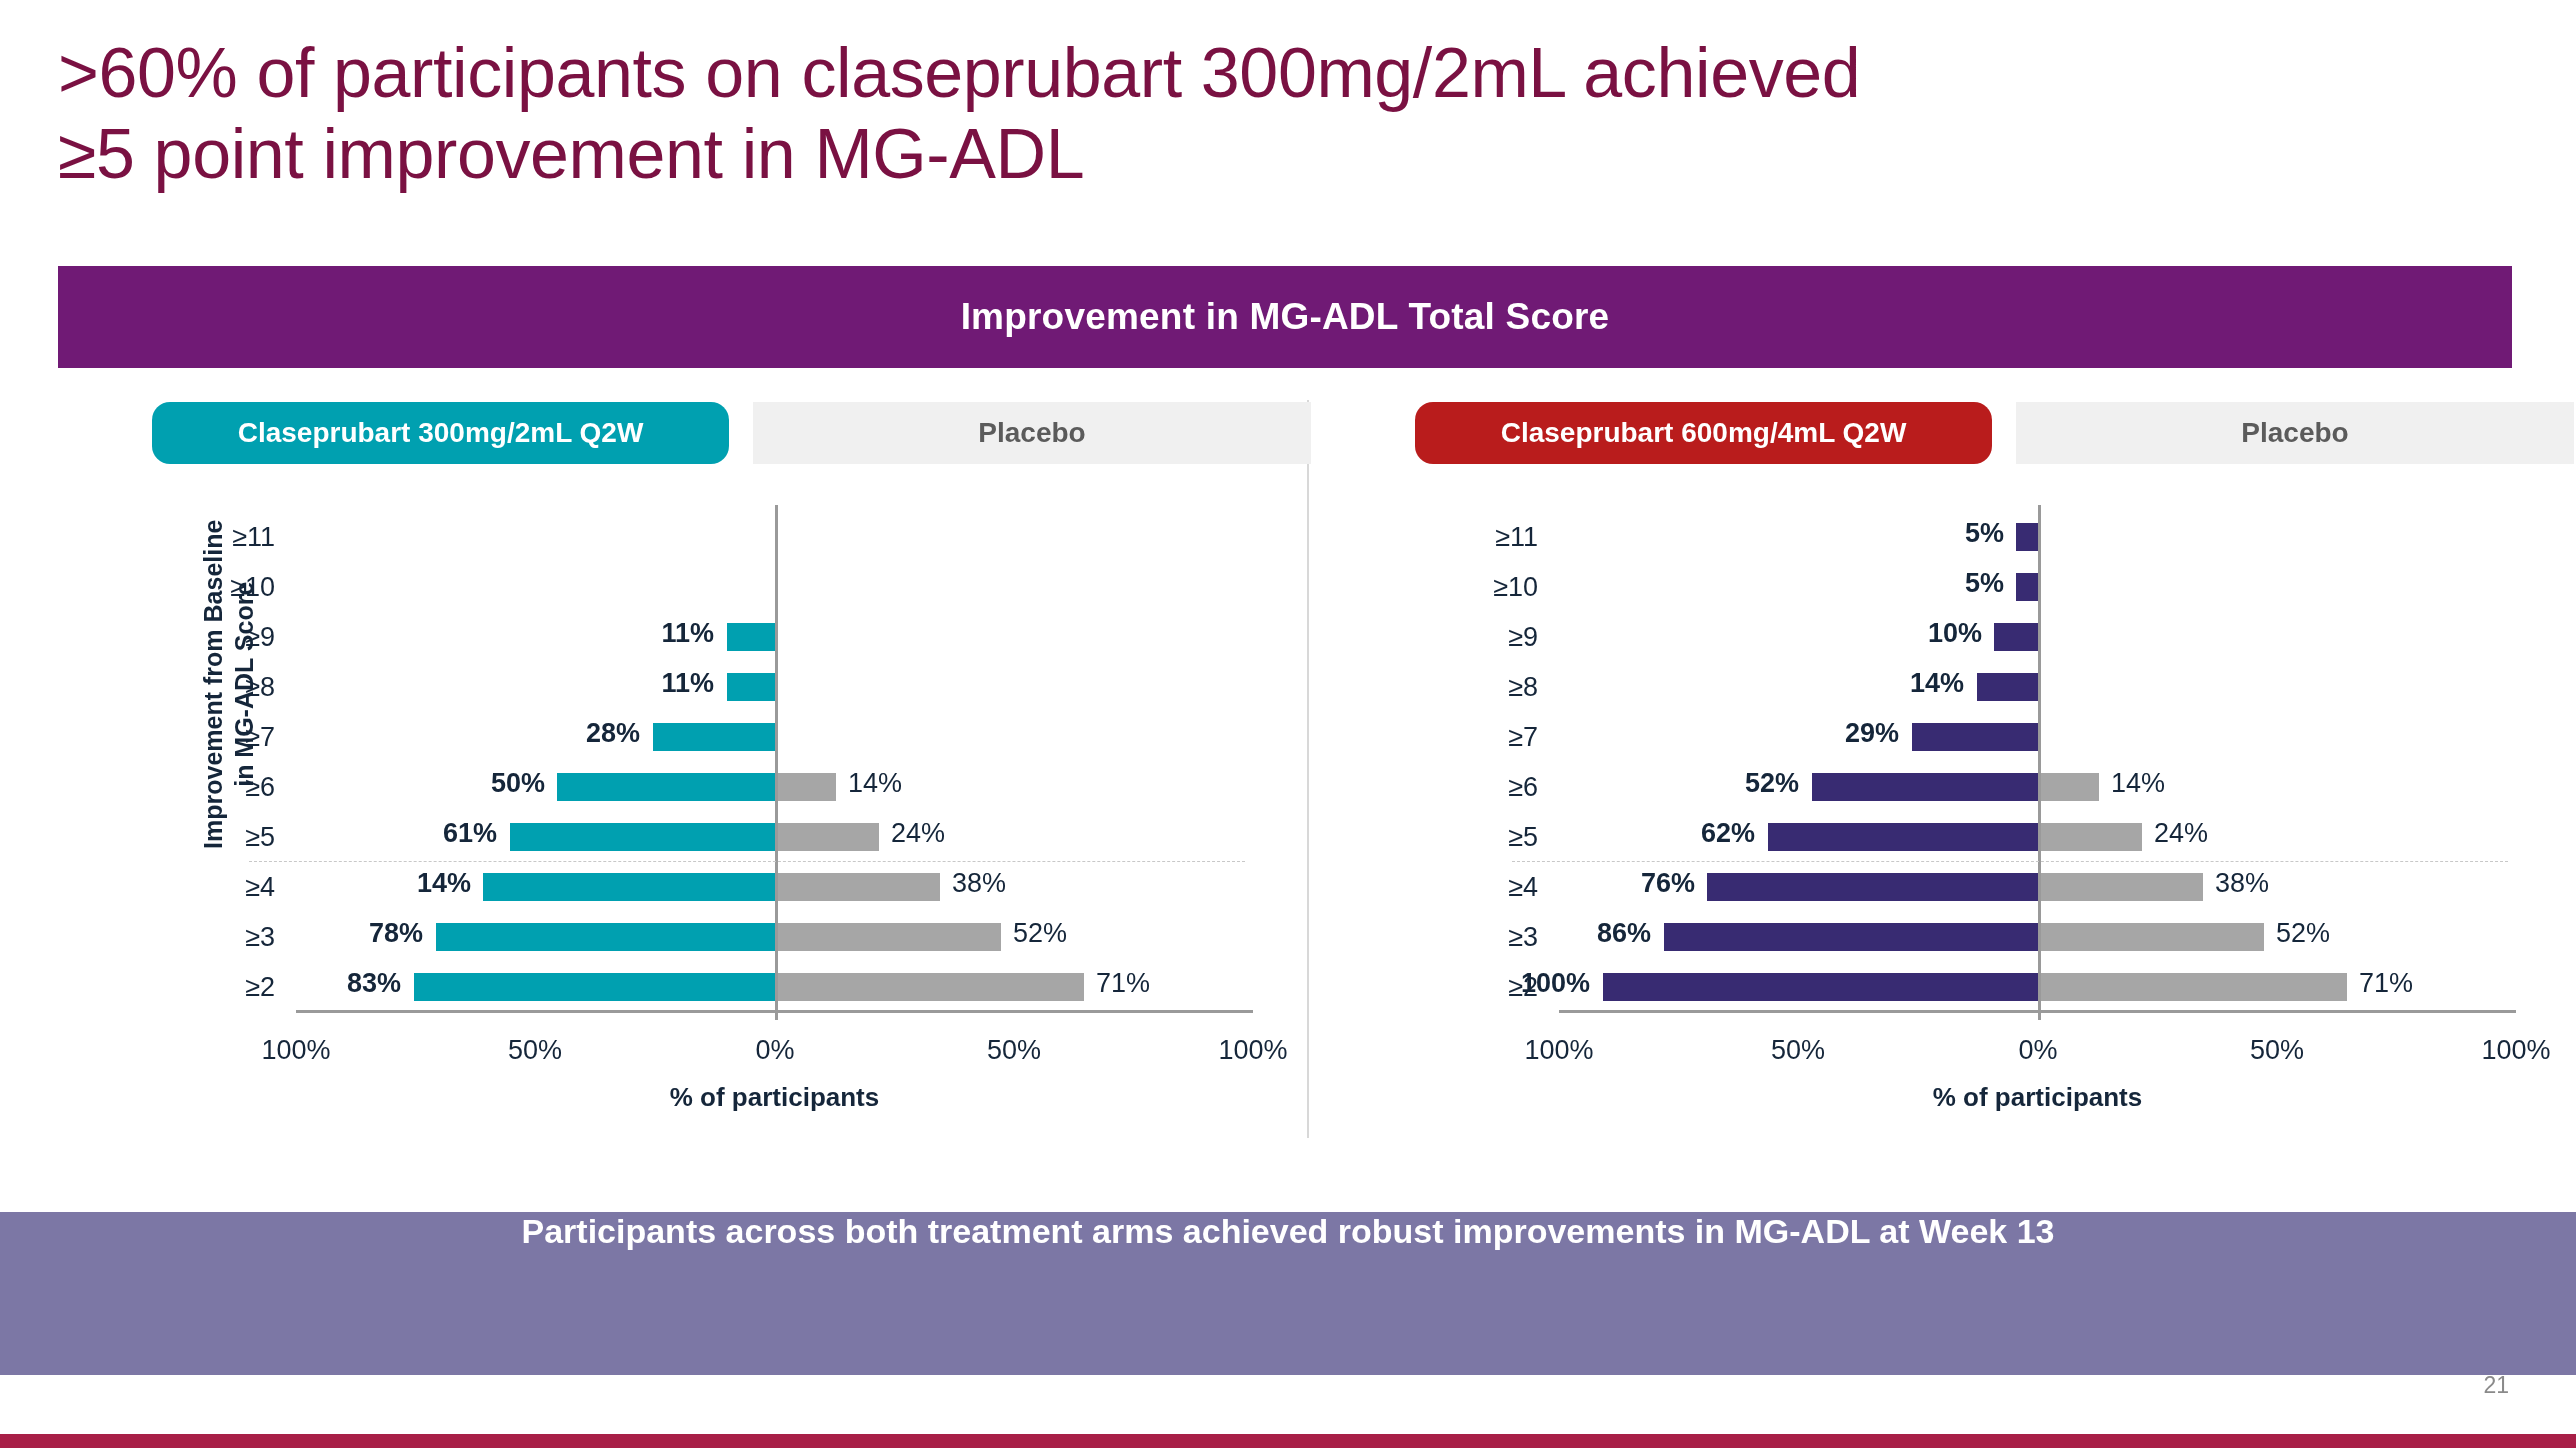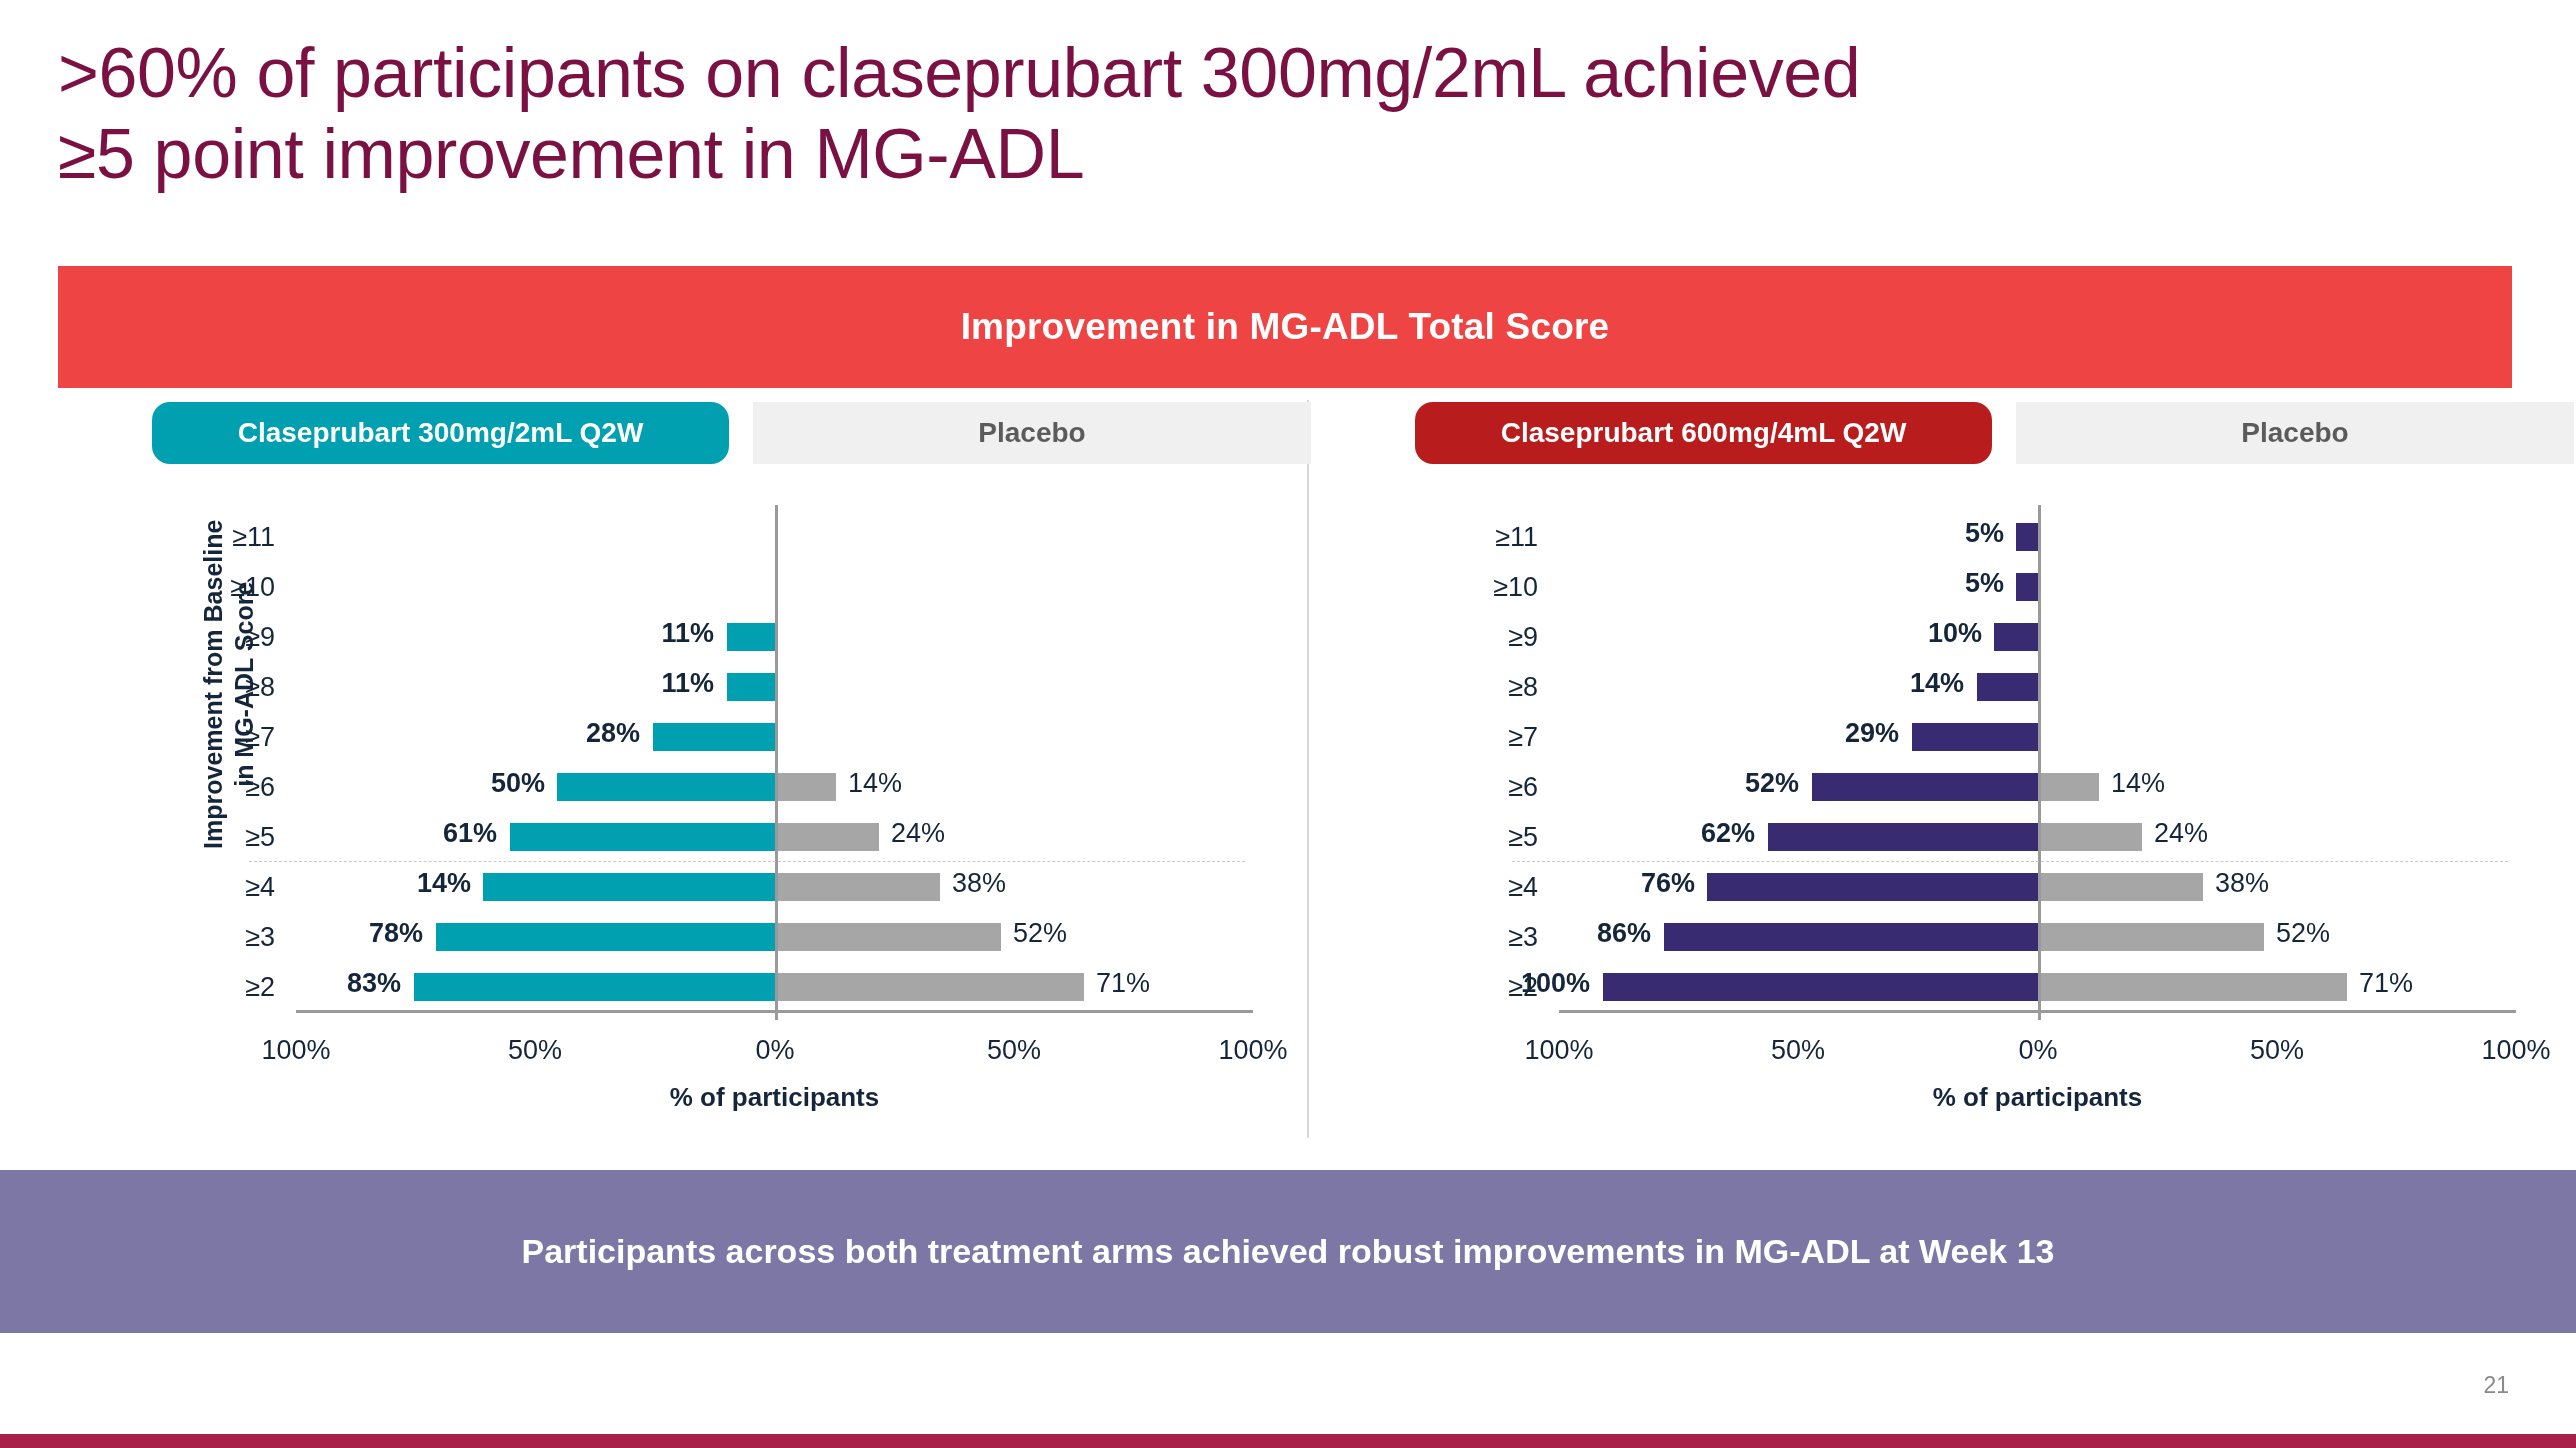--- a/index.html
+++ b/index.html
@@ -13,22 +13,22 @@
   
   .title{
     position:absolute;left:58px;top:33px;width:2473px;
     font-size:70px;font-weight:normal;line-height:1.16;
     color:#7A1142;letter-spacing:-0.4px;
   }
   .title .l2{display:block;}
 
   
   .banner{
-    position:absolute;left:58px;top:266px;width:2454px;height:122px;
-    background:#ef4444;display:flex;align-items:center;justify-content:center;
+    position:absolute;left:58px;top:266px;width:2454px;height:102px;
+    background:#701a75;display:flex;align-items:center;justify-content:center;
   }
   .banner-text{
     color:#ffffff;font-size:37px;font-weight:bold;letter-spacing:0.2px;
   }
 
   
   .panels{position:absolute;left:0;top:395px;width:2576px;height:738px;}
   .panel{position:absolute;top:0;height:738px;}
   .panel-left{left:94px;width:1198px;}
   .panel-right{left:1357px;width:1198px;}
@@ -97,22 +97,22 @@
     position:absolute;top:0;font-size:27px;color:#15263a;
     transform:translateX(-50%);white-space:nowrap;
   }
   .xtitle{
     position:absolute;left:202px;top:687px;width:957px;text-align:center;
     font-size:26px;font-weight:bold;color:#15263a;
   }
 
   
   .footer-band{
-    position:absolute;left:0;top:1170px;width:2576px;height:163px;
-    background:#7C77A5;display:flex;align-items:center;justify-content:center;
+    position:absolute;left:0;top:1212px;width:2576px;height:163px;
+    background:#7C77A5;display:flex;justify-content:center;
   }
   .footer-text{color:#ffffff;font-size:34px;font-weight:bold;}
   .pagenum{
     position:absolute;right:67px;top:1372px;font-size:23px;color:#8a8a8a;
   }
   .bottom-bar{
     position:absolute;left:0;top:1434px;width:2576px;height:14.6px;background:#A81F47;
   }
 </style>
 </head>

